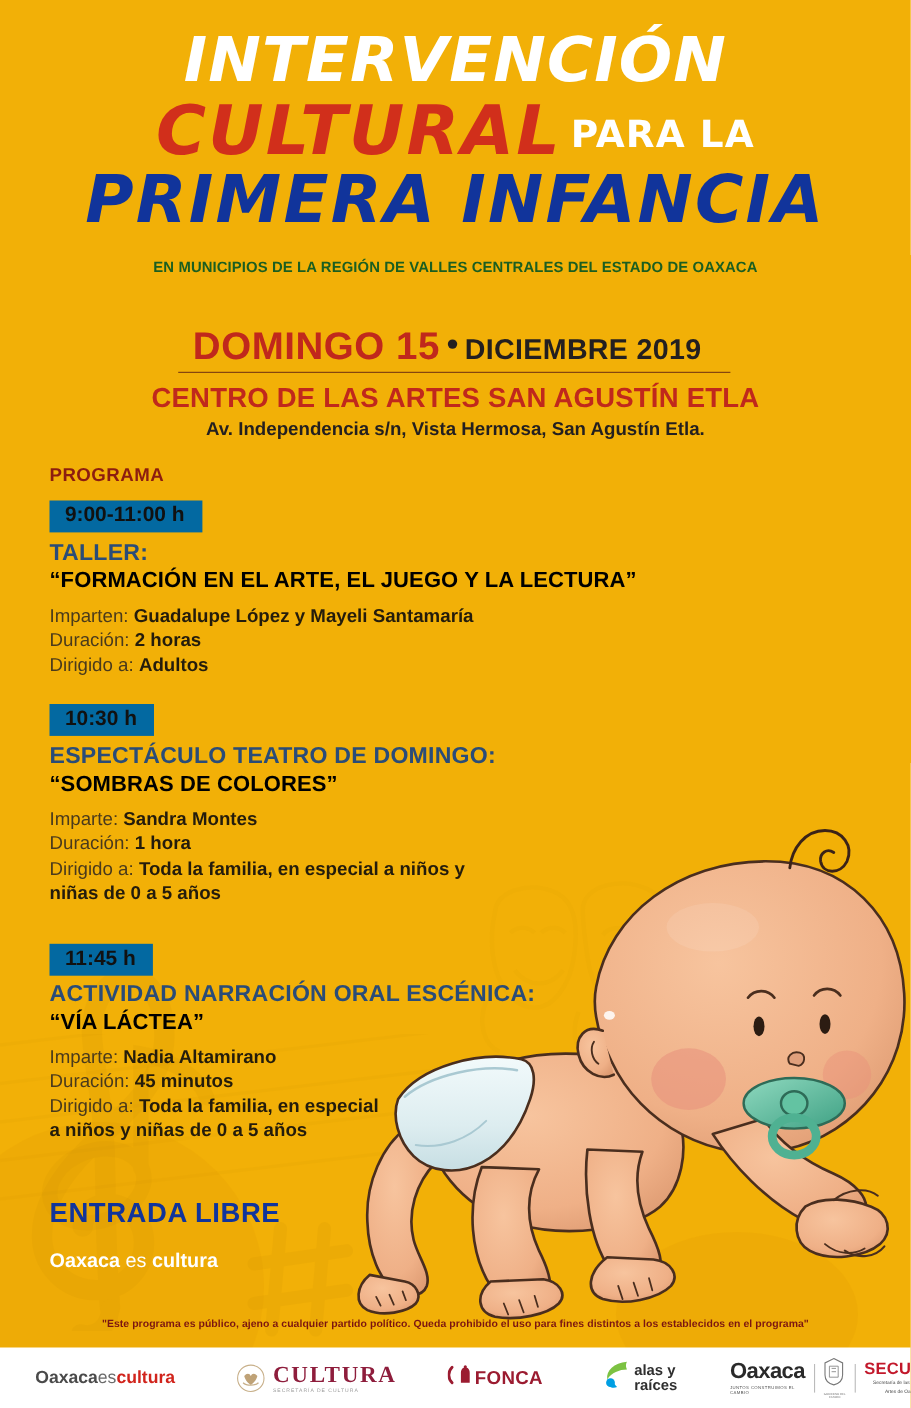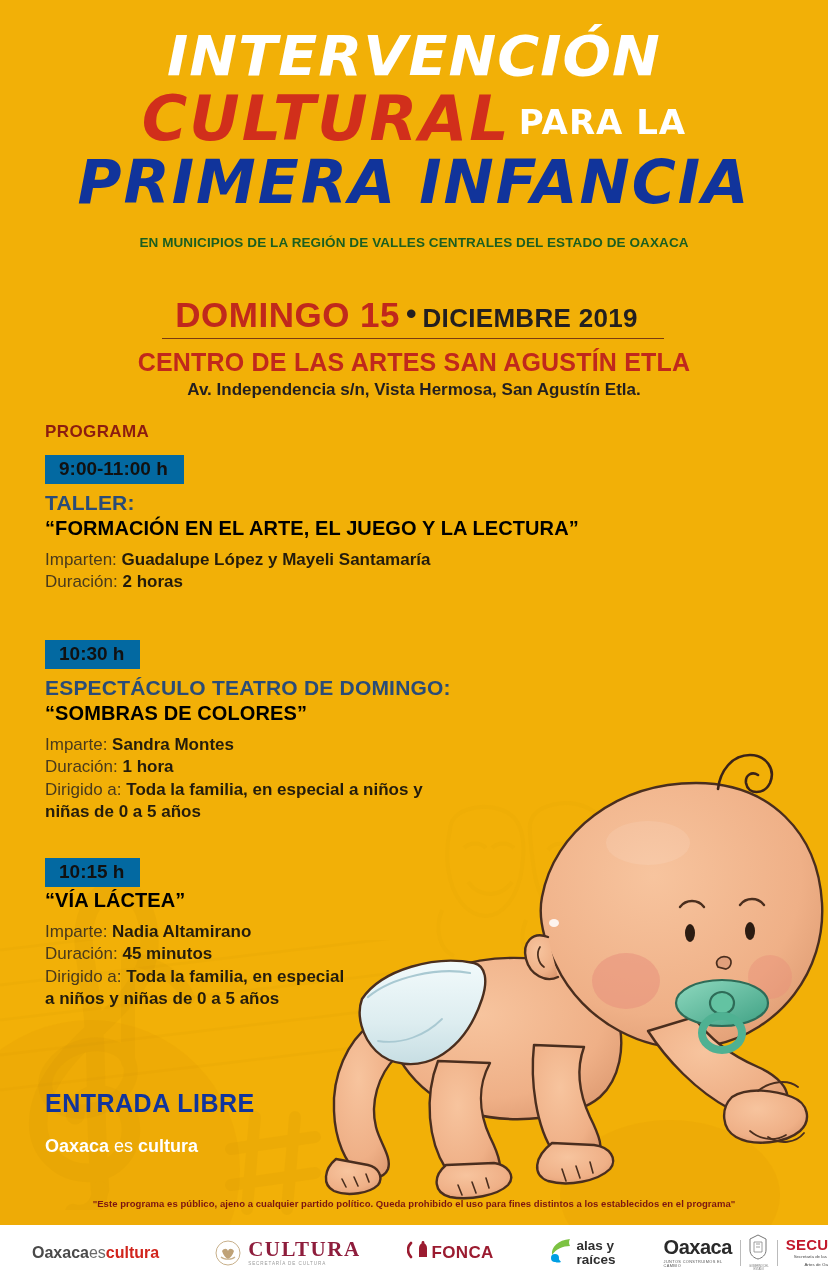--- a/index.html
+++ b/index.html
@@ -255,37 +255,39 @@
 
   <div class="programa-label">PROGRAMA</div>
 
   <div class="prog" style="top:455px;">
     <div class="time-badge">9:00-11:00 h</div>
     <div class="ev-kind">TALLER:</div>
     <div class="ev-title">“FORMACIÓN EN EL ARTE, EL JUEGO Y LA LECTURA”</div>
     <div class="ev-meta">
       <div class="ln"><span class="lbl">Imparten: </span><span class="val">Guadalupe López y Mayeli Santamaría</span></div>
       <div class="ln"><span class="lbl">Duración: </span><span class="val">2 horas</span></div>
+      <div class="ln"><span class="lbl">Dirigido a: </span><span class="val">Adultos</span></div>
     </div>
   </div>
 
   <div class="prog" style="top:640px;">
     <div class="time-badge">10:30 h</div>
     <div class="ev-kind">ESPECTÁCULO TEATRO DE DOMINGO:</div>
     <div class="ev-title">“SOMBRAS DE COLORES”</div>
     <div class="ev-meta">
       <div class="ln"><span class="lbl">Imparte: </span><span class="val">Sandra Montes</span></div>
       <div class="ln"><span class="lbl">Duración: </span><span class="val">1 hora</span></div>
       <div class="ln"><span class="lbl">Dirigido a: </span><span class="val">Toda la familia, en especial a niños y</span></div>
       <div class="ln"><span class="val">niñas de 0 a 5 años</span></div>
     </div>
   </div>
 
   <div class="prog" style="top:858px;">
-    <div class="time-badge">10:15 h</div>
+    <div class="time-badge">11:45 h</div>
+    <div class="ev-kind" style="margin-top:5px;">ACTIVIDAD NARRACIÓN ORAL ESCÉNICA:</div>
     <div class="ev-title">“VÍA LÁCTEA”</div>
     <div class="ev-meta">
       <div class="ln"><span class="lbl">Imparte: </span><span class="val">Nadia Altamirano</span></div>
       <div class="ln"><span class="lbl">Duración: </span><span class="val">45 minutos</span></div>
       <div class="ln"><span class="lbl">Dirigido a: </span><span class="val">Toda la familia, en especial</span></div>
       <div class="ln"><span class="val">a niños y niñas de 0 a 5 años</span></div>
     </div>
   </div>
 
   <div class="baby">

